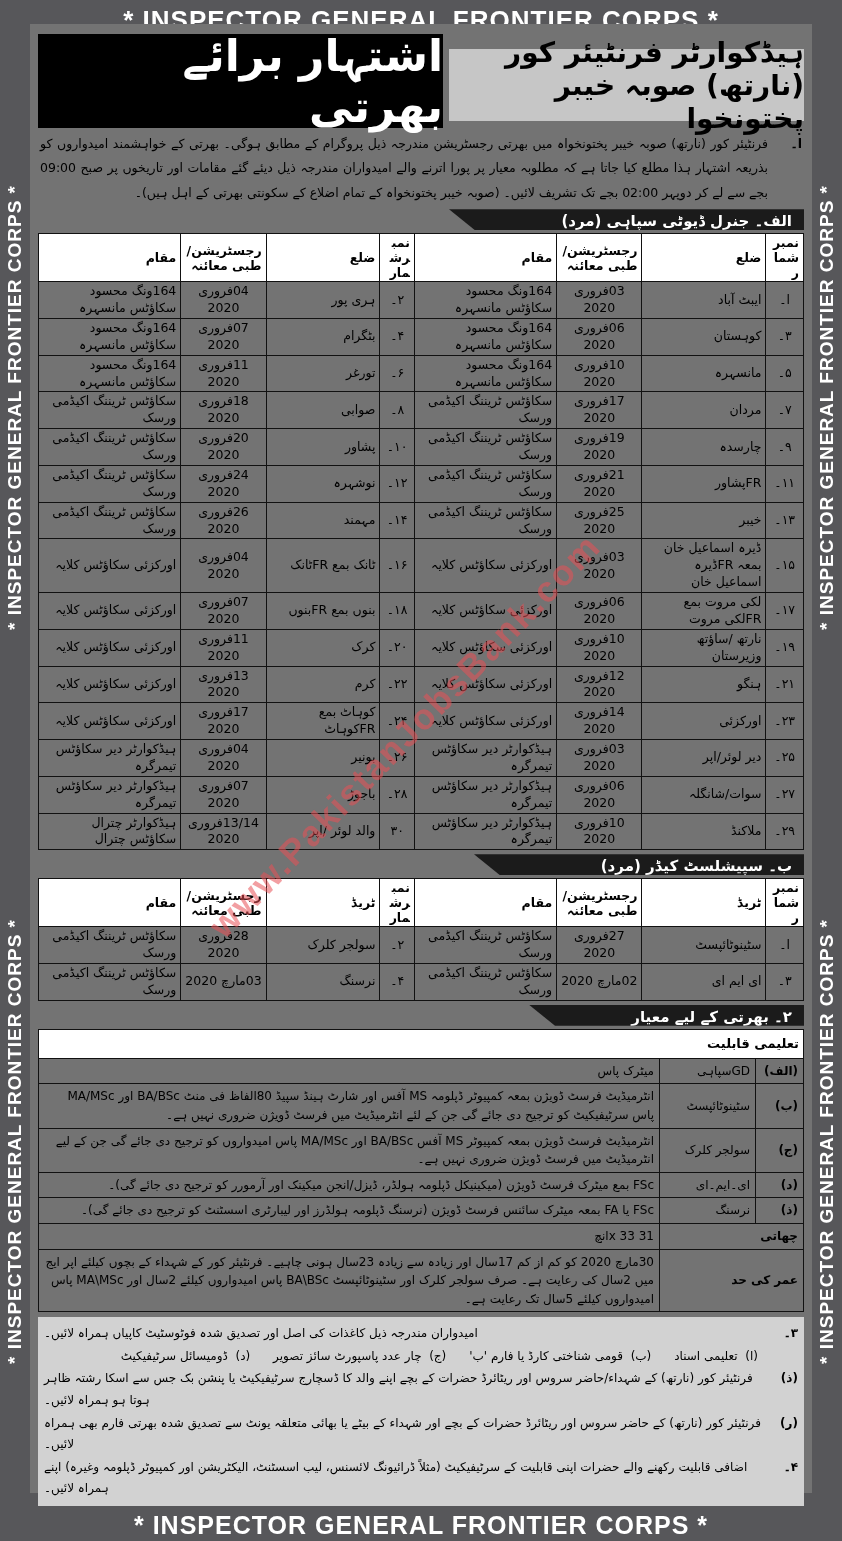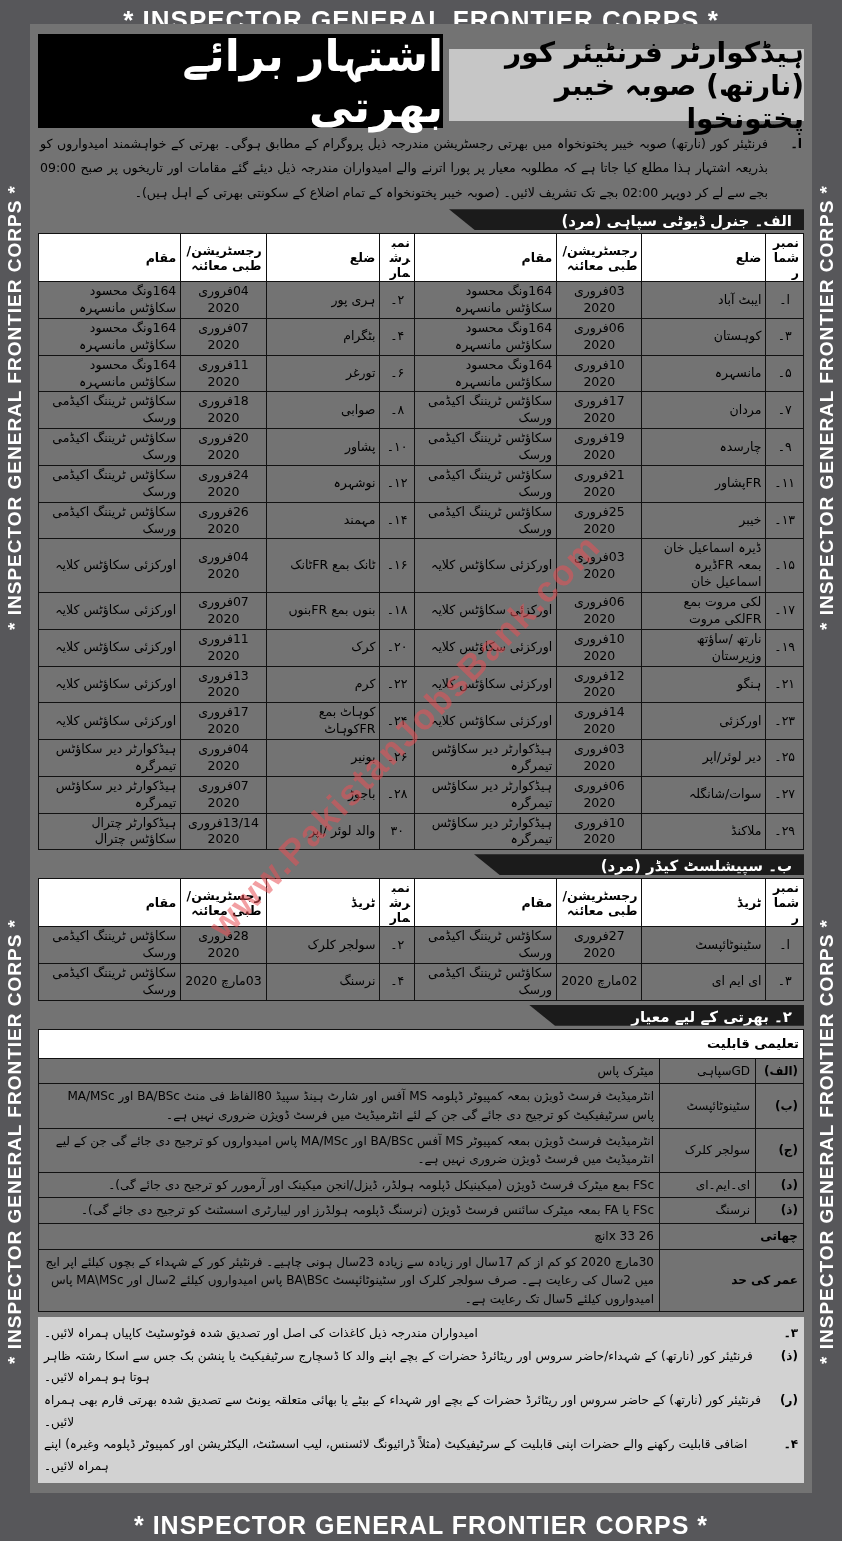--- a/index.html
+++ b/index.html
@@ -380,34 +380,35 @@
           <td>ای۔ایم۔ای</td>
           <td>FSc بمع میٹرک فرسٹ ڈویژن (میکینیکل ڈپلومہ ہولڈر، ڈیزل/انجن میکینک اور آرمورر کو ترجیح دی جائے گی)۔</td>
         </tr>
         <tr>
           <td>(ذ)</td>
           <td>نرسنگ</td>
           <td>FSc یا FA بمعہ میٹرک سائنس فرسٹ ڈویژن (نرسنگ ڈپلومہ ہولڈرز اور لیبارٹری اسسٹنٹ کو ترجیح دی جائے گی)۔</td>
         </tr>
         <tr>
           <td colspan="2">چھاتی</td>
-          <td>26 x 33انچ</td>
+          <td>31 x 33انچ</td>
         </tr>
         <tr>
           <td colspan="2">عمر کی حد</td>
           <td>30مارچ 2020 کو کم از کم 17سال اور زیادہ سے زیادہ 23سال ہونی چاہیے۔ فرنٹیئر کور کے شہداء کے بچوں کیلئے اپر ایج میں 2سال کی رعایت ہے۔ صرف سولجر کلرک اور سٹینوٹائپسٹ BA\BSc پاس امیدواروں کیلئے 2سال اور MA\MSc پاس امیدواروں کیلئے 5سال تک رعایت ہے۔</td>
         </tr>
       </tbody>
     </table>
 
   <div class="gray-block">
     <div class="gb-line">
       <span class="num">۳۔</span>
       <span class="txt">امیدواران مندرجہ ذیل کاغذات کی اصل اور تصدیق شدہ فوٹوسٹیٹ کاپیاں ہمراہ لائیں۔</span>
     </div>
+    <div class="gb-docs">(ا)  تعلیمی اسناد      (ب)  قومی شناختی کارڈ یا فارم 'ب'      (ج)  چار عدد پاسپورٹ سائز تصویر      (د)  ڈومیسائل سرٹیفیکیٹ</div>
     <div class="gb-line">
       <span class="num">(ذ)</span>
       <span class="txt">فرنٹیئر کور (نارتھ) کے شہداء/حاضر سروس اور ریٹائرڈ حضرات کے بچے اپنے والد کا ڈسچارج سرٹیفیکیٹ یا پنشن بک جس سے اسکا رشتہ ظاہر ہوتا ہو ہمراہ لائیں۔</span>
     </div>
     <div class="gb-line">
       <span class="num">(ر)</span>
       <span class="txt">فرنٹیئر کور (نارتھ) کے حاضر سروس اور ریٹائرڈ حضرات کے بچے اور شہداء کے بیٹے یا بھائی متعلقہ یونٹ سے تصدیق شدہ بھرتی فارم بھی ہمراہ لائیں۔</span>
     </div>
     <div class="gb-line">
       <span class="num">۴۔</span>

